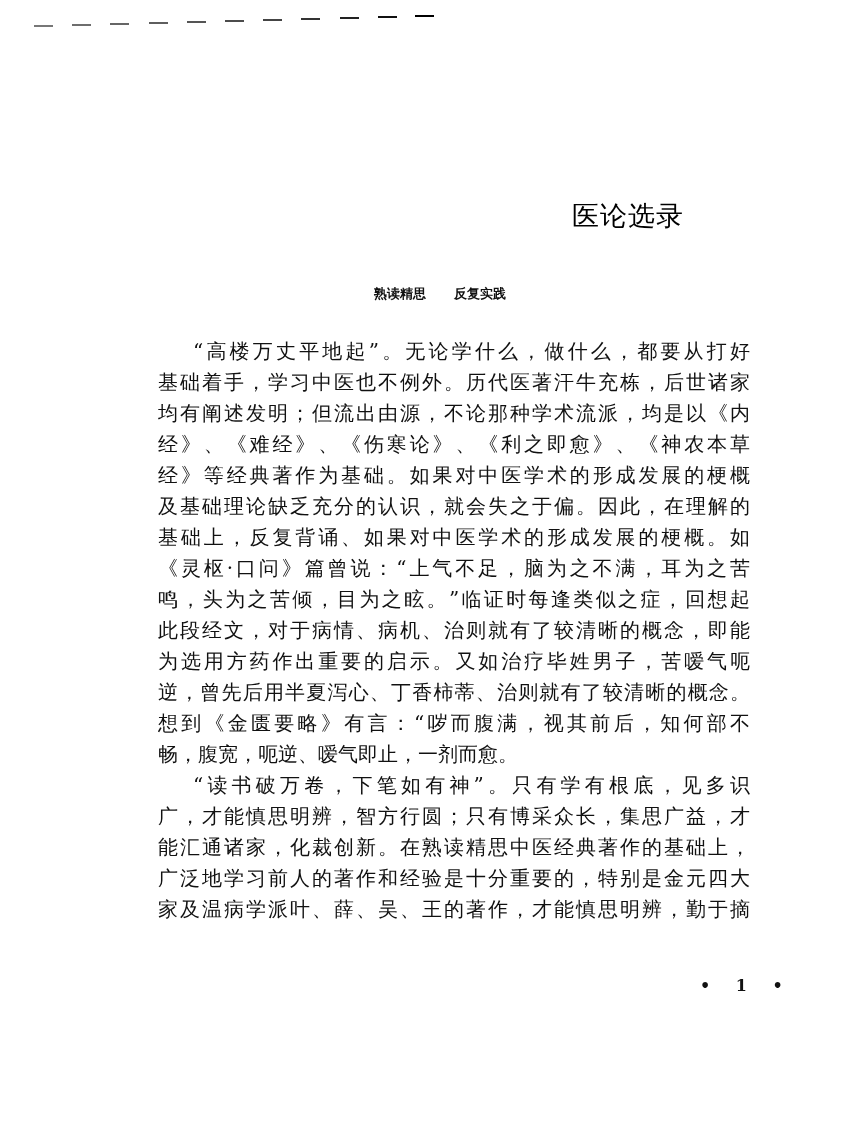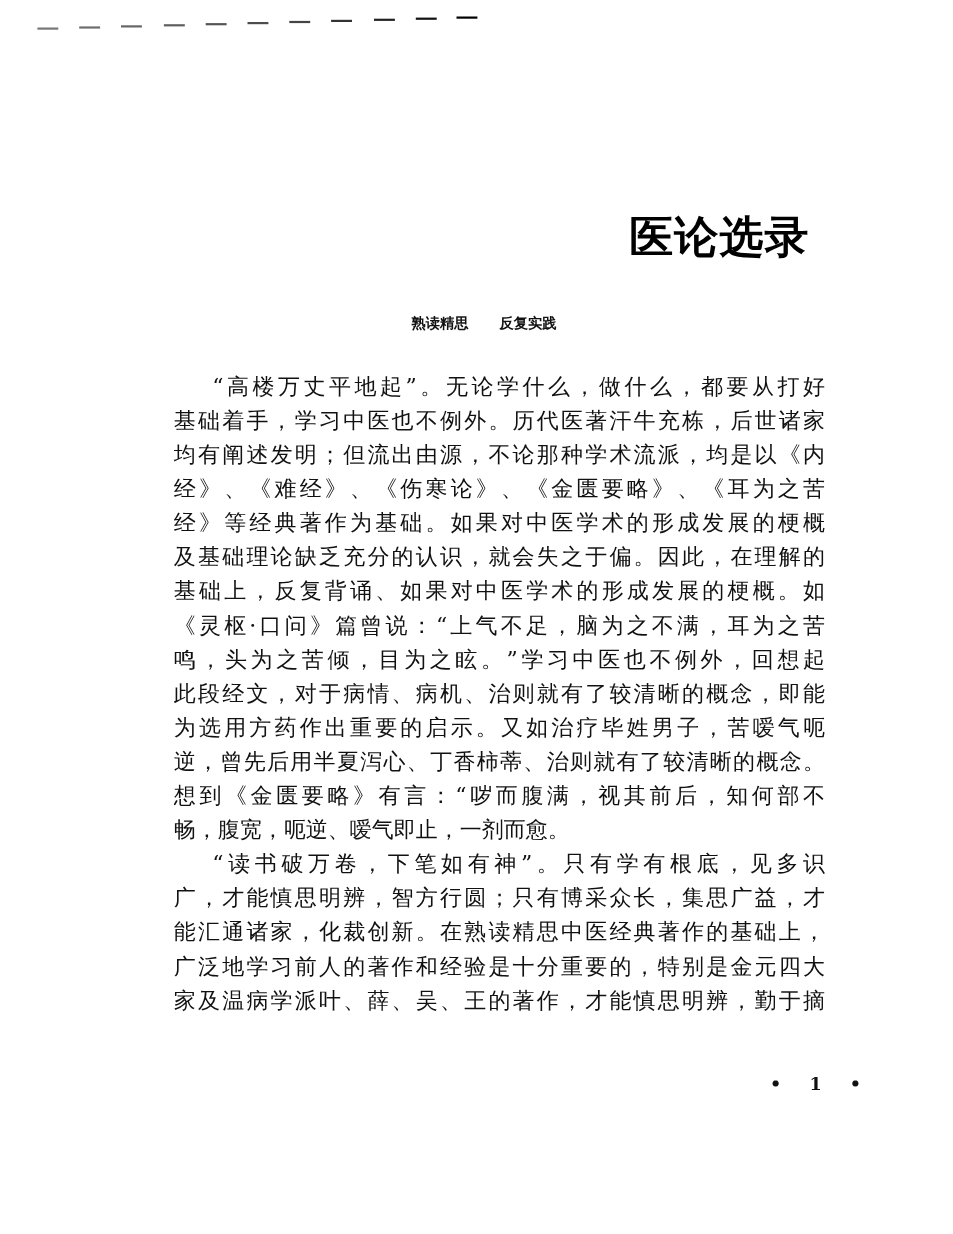--- a/index.html
+++ b/index.html
@@ -1,21 +1,21 @@
 <!DOCTYPE html>
 <html><head>
   <meta charset="utf-8">
   <style>
     html, body { margin: 0; padding: 0; background: #ffffff; }
     body { width: 866px; height: 1122px; position: relative; overflow: hidden;
            font-family: "DejaVu Serif", "Liberation Serif", serif; color: #111; }
     .dashes { position: absolute; left: 34px; top: 14px; width: 400px; height: 20px; }
     .dash { position: absolute; height: 2px; width: 19px; background: #444; }
-    .chapter-title { position: absolute; left: 572px; top: 190px; font-size: 40px;
-                     font-weight: 700; letter-spacing: 1px; font-family: "DejaVu Sans", sans-serif;
+    .chapter-title { position: absolute; left: 572px; top: 190px; font-size: 27px;
+                     font-weight: 400; letter-spacing: 1px; font-family: "DejaVu Sans", sans-serif;
                      color: #000; line-height: 52px; }
     .section-title { position: absolute; left: 0; width: 866px; top: 285px; text-align: center;
                      font-size: 13px; font-weight: bold; font-family: "DejaVu Sans", sans-serif;
                      color: #111; padding-left: 14px; box-sizing: border-box; }
     .section-title .gap { display: inline-block; width: 28px; }
     .body-text { position: absolute; left: 158px; top: 336px; width: 592px; }
     .line { font-size: 20px; line-height: 31px; height: 31px; white-space: nowrap;
             text-align: justify; text-align-last: justify; overflow: hidden; }
     .line.last { text-align-last: left; }
     .line.indent { padding-left: 35px; }
@@ -42,26 +42,26 @@
 <div class="chapter-title">医论选录</div>
 
 <div class="section-title">
   <span>熟读精思</span><span class="gap"></span><span>反复实践</span>
 </div>
 
 <div class="body-text">
   <div class="line indent">“高楼万丈平地起”。无论学什么，做什么，都要从打好</div>
   <div class="line">基础着手，学习中医也不例外。历代医著汗牛充栋，后世诸家</div>
   <div class="line">均有阐述发明；但流出由源，不论那种学术流派，均是以《内</div>
-  <div class="line">经》、《难经》、《伤寒论》、《金匮要略》、《耳为之苦</div>
+  <div class="line">经》、《难经》、《伤寒论》、《利之即愈》、《神农本草</div>
   <div class="line">经》等经典著作为基础。如果对中医学术的形成发展的梗概</div>
   <div class="line">及基础理论缺乏充分的认识，就会失之于偏。因此，在理解的</div>
   <div class="line">基础上，反复背诵、如果对中医学术的形成发展的梗概。如</div>
   <div class="line">《灵枢·口问》篇曾说：“上气不足，脑为之不满，耳为之苦</div>
-  <div class="line">鸣，头为之苦倾，目为之眩。”学习中医也不例外，回想起</div>
+  <div class="line">鸣，头为之苦倾，目为之眩。”临证时每逢类似之症，回想起</div>
   <div class="line">此段经文，对于病情、病机、治则就有了较清晰的概念，即能</div>
   <div class="line">为选用方药作出重要的启示。又如治疗毕姓男子，苦嗳气呃</div>
   <div class="line">逆，曾先后用半夏泻心、丁香柿蒂、治则就有了较清晰的概念。</div>
   <div class="line">想到《金匮要略》有言：“哕而腹满，视其前后，知何部不</div>
   <div class="line last">畅，腹宽，呃逆、嗳气即止，一剂而愈。</div>
   <div class="line indent">“读书破万卷，下笔如有神”。只有学有根底，见多识</div>
   <div class="line">广，才能慎思明辨，智方行圆；只有博采众长，集思广益，才</div>
   <div class="line">能汇通诸家，化裁创新。在熟读精思中医经典著作的基础上，</div>
   <div class="line">广泛地学习前人的著作和经验是十分重要的，特别是金元四大</div>
   <div class="line">家及温病学派叶、薛、吴、王的著作，才能慎思明辨，勤于摘</div>

